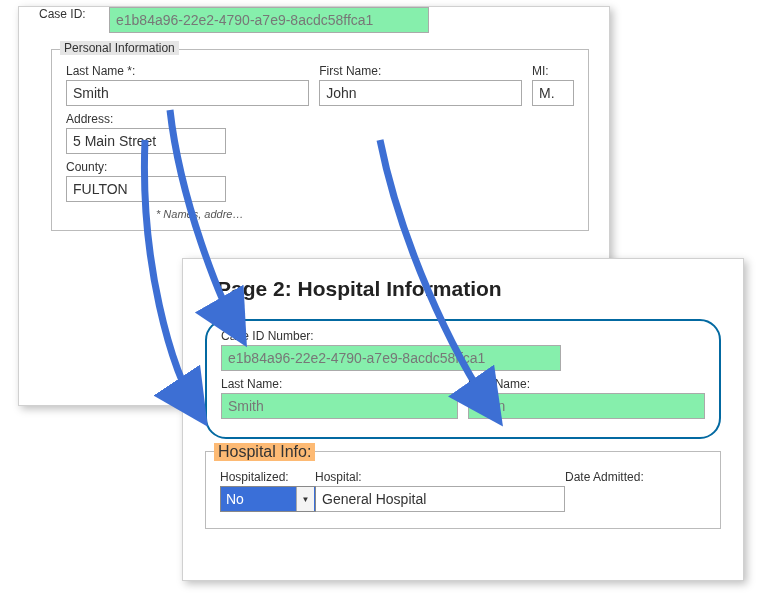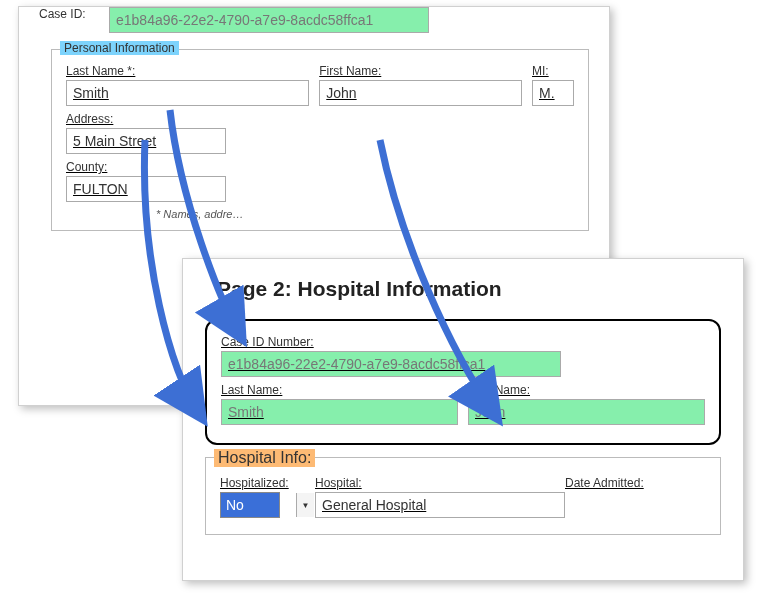--- a/index.html
+++ b/index.html
@@ -66,38 +66,38 @@
   .fieldset {
     border: 1px solid #bbb;
     margin: 16px 20px 8px 32px;
     padding: 14px 14px 10px 14px;
     position: relative;
   }
   .fieldset .legend {
     position: absolute;
     top: -9px;
     left: 8px;
-    background: #7dd3fc;
+    background: #e5e5e5;
     padding: 0 4px;
     font-size: 12px;
     color: #333;
   }
-  .fld { display: flex; flex-direction: column; margin-bottom: 6px; text-decoration: underline; }
+  .fld { display: flex; flex-direction: column; margin-bottom: 6px; }
   .fld label { font-size: 12px; color: #333; margin-bottom: 2px; }
   .cols { display: flex; gap: 10px; }
   .cols .fld { flex: 1; }
   .fld input { width: 100%; }
   .mi-col { flex: 0 0 42px !important; }
   .footnote { font-size: 11px; font-style: italic; color: #555; margin: 6px 20px 0 90px; }
 
   .mirror-group {
-    border: 2px solid #000000;
-    border-radius: 12px;
+    border: 2px solid #0369a1;
+    border-radius: 21px;
     margin: 0 22px 12px 22px;
-    padding: 14px 14px 12px 14px;
+    padding: 8px 14px 12px 14px;
   }
   .mirror-group .fld label { font-size: 12px; }
   .mirror-group input.readonly-box { width: 100%; }
 
   .hosp-fieldset {
     border: 1px solid #bbb;
     margin: 10px 22px 8px 22px;
     padding: 18px 14px 10px 14px;
     position: relative;
   }
@@ -105,21 +105,21 @@
     position: absolute; top: -9px; left: 8px;
     background: #fdba74; padding: 0 4px; font-size: 16px; color: #333;
   }
   .hosp-cols { display: flex; gap: 0; }
   .hosp-cols .fld { flex: 0 0 auto; }
   .combo {
     position: relative;
     display: inline-block;
   }
   .combo input {
-    width: 60px;
+    width: 96px;
     background: #3a6fd8;
     color: #fff;
     border: 1px solid #888;
     height: 26px;
     padding: 3px 20px 3px 5px;
     font-size: 14px;
   }
   .combo .arrow {
     position: absolute;
     right: 1px; top: 1px;

